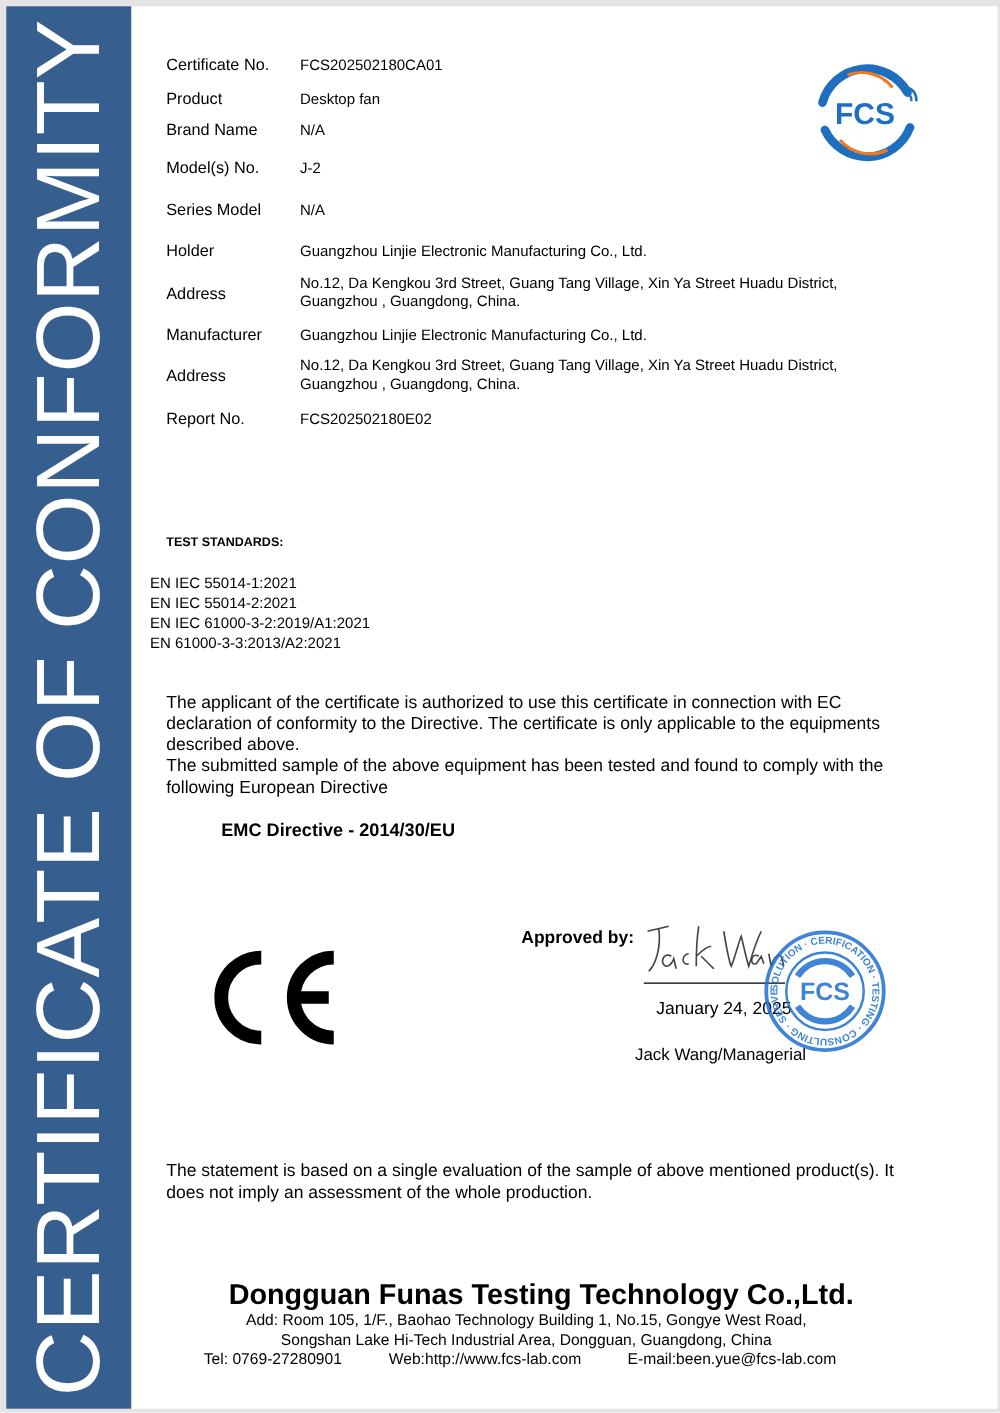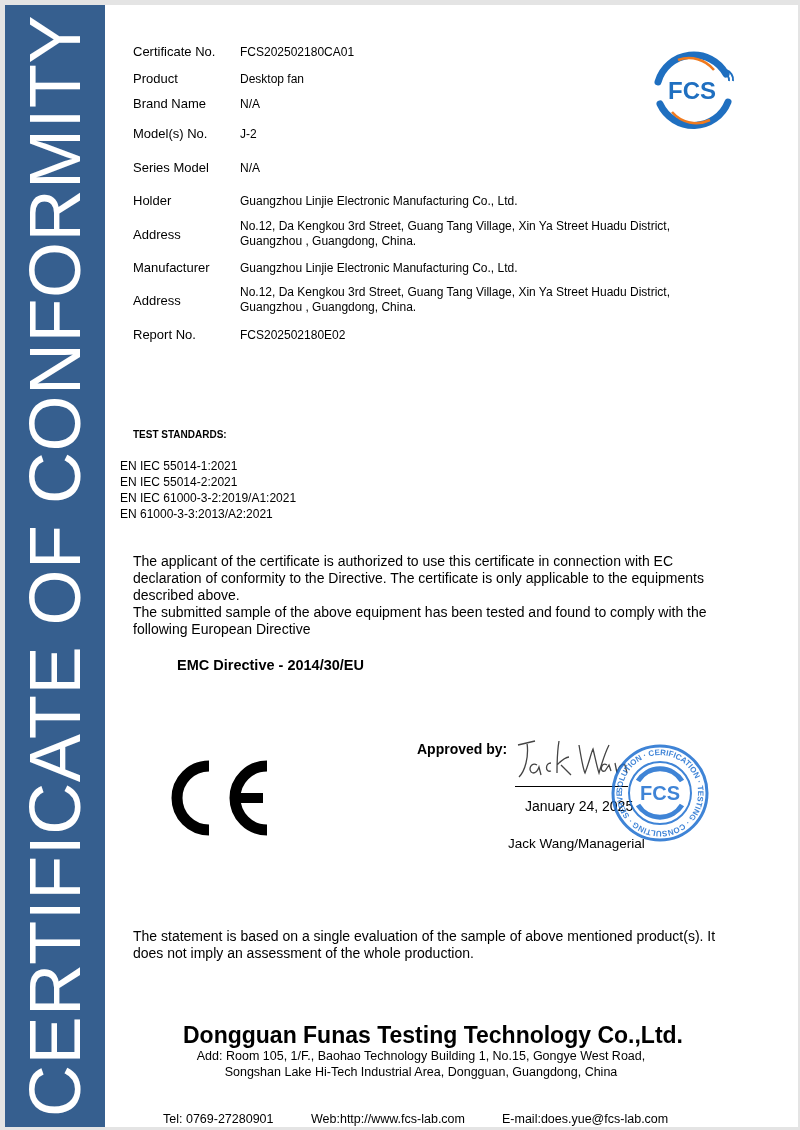--- a/index.html
+++ b/index.html
@@ -19,21 +19,21 @@
   .ce { position:absolute; left:165px; top:758px; }
   .approved { position:absolute; left:417px; top:741px; font-size:14px;font-weight:bold; }
   .sigline { position:absolute; left:515px; top:786px; width:113px; height:1px; background:#000; }
   .date { position:absolute; left:525px; top:798px; font-size:14px; }
   .signer { position:absolute; left:508px; top:836px; font-size:13.5px; }
   .sig { position:absolute; left:515px; top:735px; }
   .stamp { position:absolute; left:610px; top:743px; }
   .footer-co { position:absolute; left:0; width:800px; top:1022px; text-align:center; padding-left:66px; box-sizing:border-box;
                font-weight:bold; font-size:23px; }
   .footer-line { position:absolute; left:0; width:800px; text-align:center; padding-left:42px; box-sizing:border-box; font-size:12.5px; }
-  .contact { position:absolute; top:1080px; font-size:12.5px;margin-top:32px; }
+  .contact { position:absolute; top:1080px; font-size:12.5px; }
 </style>
 </head>
 <body>
 
 <div class="page"></div>
 <div class="band">
   <div class="band-text">CERTIFICATE OF CONFORMITY</div>
 </div>
 
 <div class="lbl" style="top:44px">Certificate No.</div>
@@ -121,13 +121,13 @@
 </svg>
 
 <div class="para" style="top:928px">The statement is based on a single evaluation of the sample of above mentioned product(s). It</div>
 <div class="para" style="top:945px">does not imply an assessment of the whole production.</div>
 
 <div class="footer-co">Dongguan Funas Testing Technology Co.,Ltd.</div>
 <div class="footer-line" style="top:1049px">Add: Room 105, 1/F., Baohao Technology Building 1, No.15, Gongye West Road,</div>
 <div class="footer-line" style="top:1065px">Songshan Lake Hi-Tech Industrial Area, Dongguan, Guangdong, China</div>
 <div class="contact" style="left:163px">Tel: 0769-27280901</div>
 <div class="contact" style="left:311px">Web:http://www.fcs-lab.com</div>
-<div class="contact" style="left:502px">E-mail:does.yue@fcs-lab.com</div>
+<div class="contact" style="left:502px">E-mail:been.yue@fcs-lab.com</div>
 
 </body></html>

